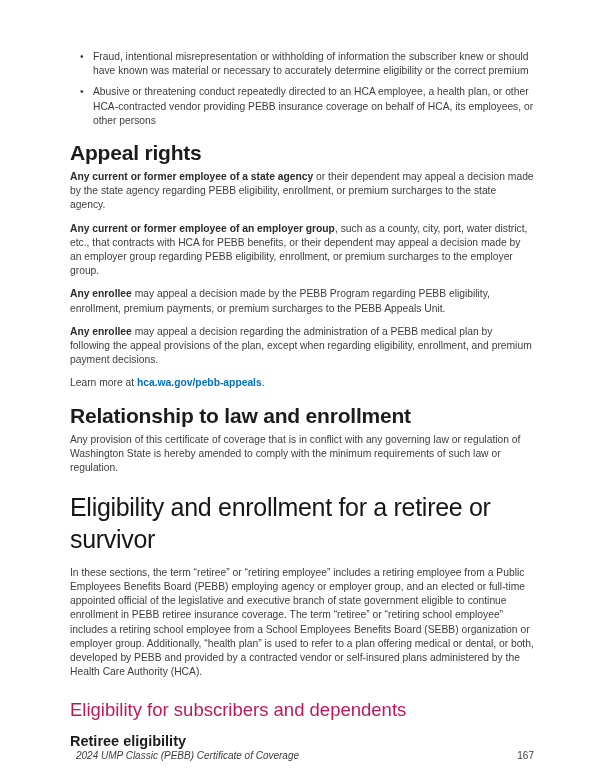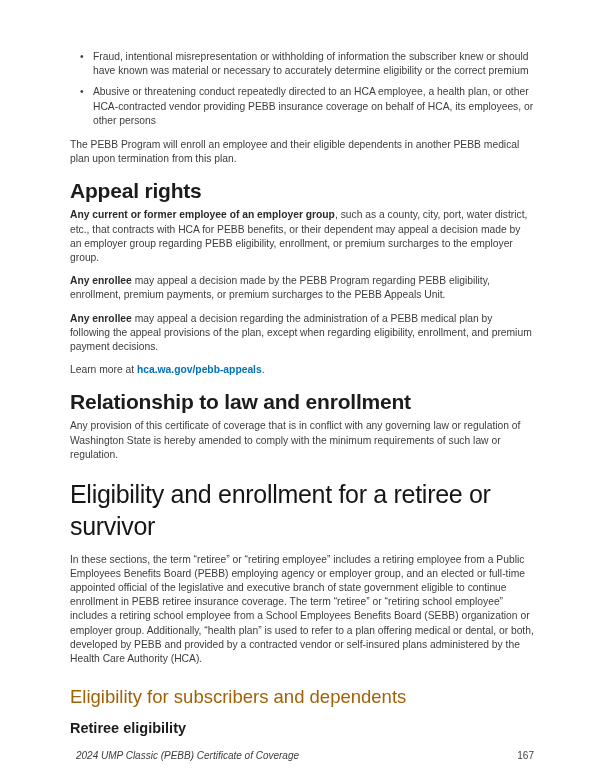--- a/index.html
+++ b/index.html
@@ -49,21 +49,21 @@
     font-weight: 400;
     color: #161616;
     line-height: 1.27;
     margin: 17px 0 10px 0;
     letter-spacing: -0.3px;
   }
 
   .light-heading {
     font-size: 18.5px;
     font-weight: 400;
-    color: #a16207;
+    color: #be185d;
     margin: 20px 0 9px 0;
   }
 
   h3.sub-heading {
     font-size: 14.5px;
     font-weight: 700;
     color: #1c1c1c;
     margin: 12px 0 4px 0;
   }
 
@@ -94,24 +94,24 @@
 
   <ul class="bullets">
     <li>
       <span>Fraud, intentional misrepresentation or withholding of information the subscriber knew or should have known was material or necessary to accurately determine eligibility or the correct premium</span>
     </li>
     <li>
       <span>Abusive or threatening conduct repeatedly directed to an HCA employee, a health plan, or other HCA-contracted vendor providing PEBB insurance coverage on behalf of HCA, its employees, or other persons</span>
     </li>
   </ul>
 
-  <p class="body-text"><span>The PEBB Program will enroll an employee and their eligible dependents in another PEBB medical plan upon termination from this plan.</span></p>
 
   <h2 class="section-heading">Appeal rights</h2>
 
+  <p class="body-text"><strong>Any current or former employee of a state agency</strong><span> or their dependent may appeal a decision made by the state agency regarding PEBB eligibility, enrollment, or premium surcharges to the state agency.</span></p>
 
   <p class="body-text"><strong>Any current or former employee of an employer group</strong><span>, such as a county, city, port, water district, etc., that contracts with HCA for PEBB benefits, or their dependent may appeal a decision made by an employer group regarding PEBB eligibility, enrollment, or premium surcharges to the employer group.</span></p>
 
   <p class="body-text"><strong>Any enrollee</strong><span> may appeal a decision made by the PEBB Program regarding PEBB eligibility, enrollment, premium payments, or premium surcharges to the PEBB Appeals Unit.</span></p>
 
   <p class="body-text"><strong>Any enrollee</strong><span> may appeal a decision regarding the administration of a PEBB medical plan by following the appeal provisions of the plan, except when regarding eligibility, enrollment, and premium payment decisions.</span></p>
 
   <p class="body-text"><span>Learn more at </span><a class="inline-link" href="#">hca.wa.gov/pebb-appeals</a><span>.</span></p>
 
   <h2 class="section-heading">Relationship to law and enrollment</h2>

